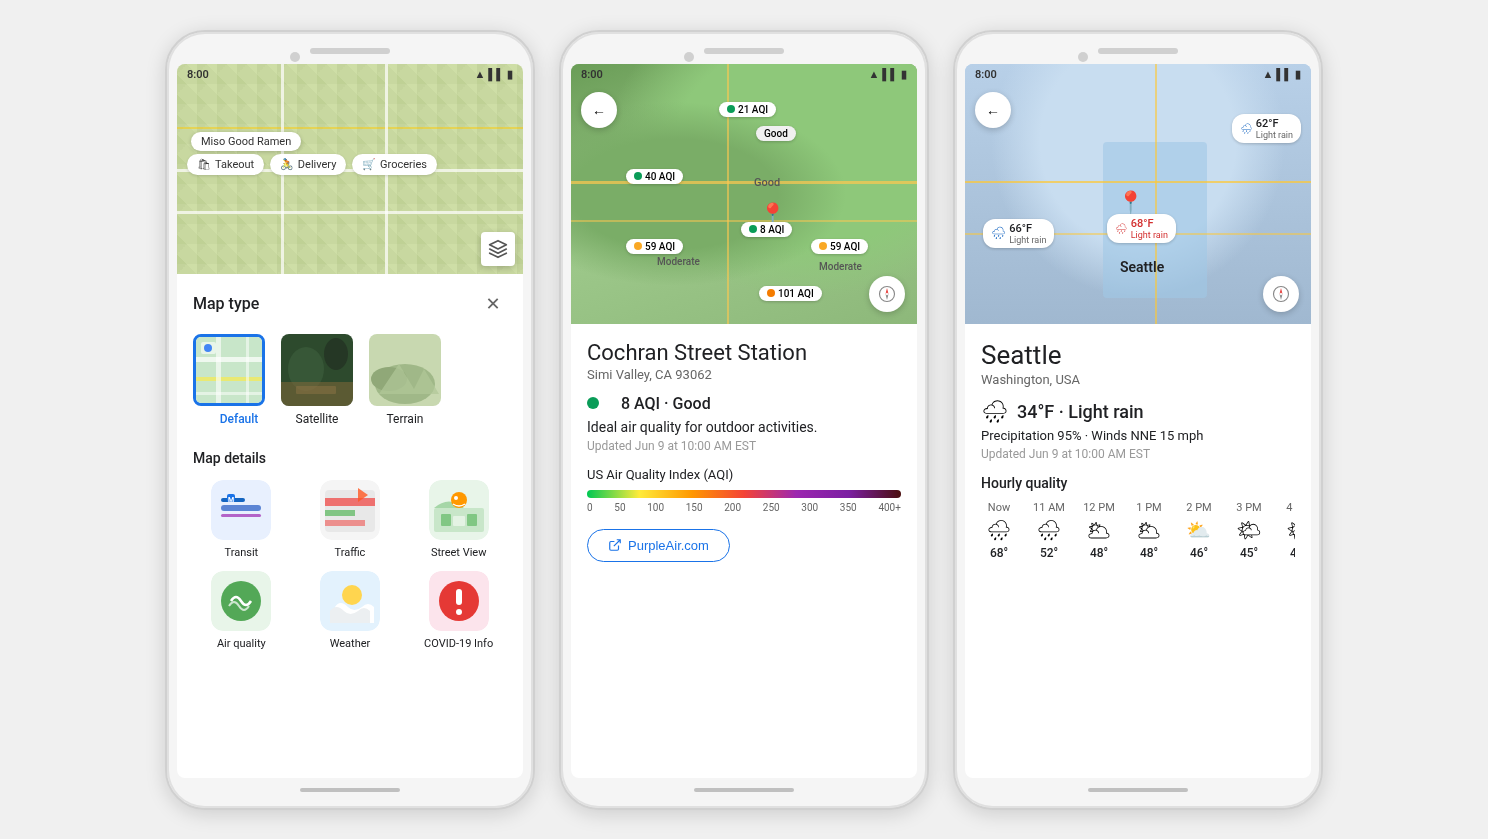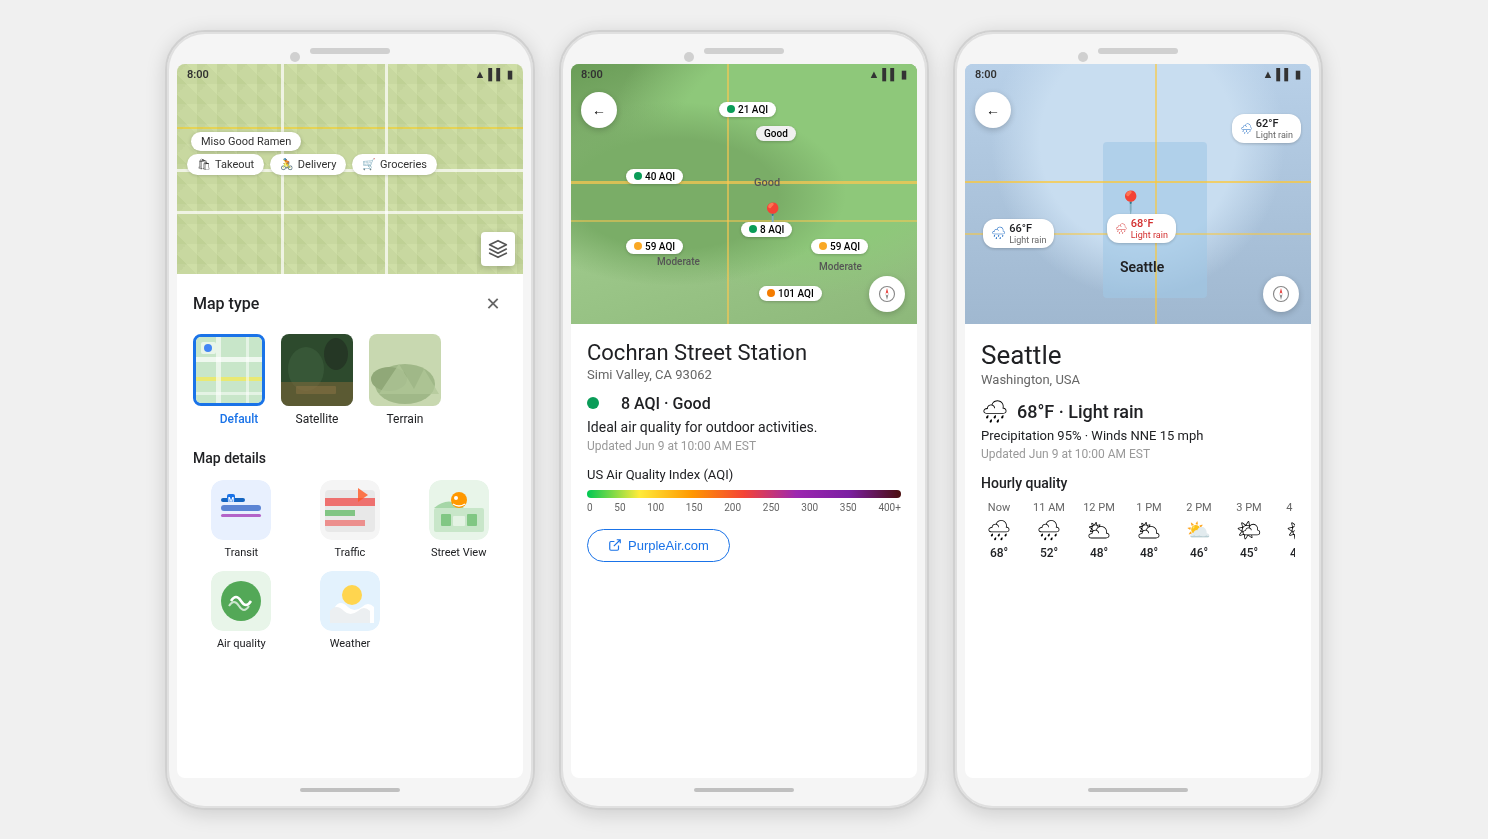--- a/index.html
+++ b/index.html
@@ -713,20 +713,31 @@
               <svg width="60" height="60" viewBox="0 0 60 60">
                 <rect width="60" height="60" rx="12" fill="#e3f2fd"></rect>
                 <circle cx="32" cy="24" r="10" fill="#ffd54f"></circle>
                 <path d="M15 36 Q20 28 28 36 Q34 42 42 36 Q48 30 54 36 L54 52 L15 52Z" fill="white"></path>
                 <path d="M10 40 Q16 32 24 40 Q30 46 38 40 Q44 34 50 40 L50 52 L10 52Z" fill="#eceff1"></path>
               </svg>
             </div>
             <span class="detail-label">Weather</span>
           </div>
 
+          <div class="detail-item">
+            <div class="detail-icon">
+              <svg width="60" height="60" viewBox="0 0 60 60">
+                <rect width="60" height="60" rx="12" fill="#fce4ec"></rect>
+                <circle cx="30" cy="30" r="20" fill="#e53935"></circle>
+                <rect x="27" y="18" width="6" height="16" rx="3" fill="white"></rect>
+                <rect x="27" y="38" width="6" height="6" rx="3" fill="white"></rect>
+              </svg>
+            </div>
+            <span class="detail-label">COVID-19 Info</span>
+          </div>
         </div>
       </div>
     </div>
     <div class="phone-home-bar"></div>
   </div>
 
   <div class="phone">
     <div class="phone-camera"></div>
     <div class="phone-speaker"></div>
     <div class="phone-screen">
@@ -897,21 +908,21 @@
         </div>
 
         <div class="scroll-indicator"></div>
       </div>
 
       <div class="phone3-content">
         <div class="city-name">Seattle</div>
         <div class="city-region">Washington, USA</div>
         <div class="weather-main">
           <span class="weather-icon-large">🌧</span>
-          <span class="weather-temp">68°F · Light rain</span>
+          <span class="weather-temp">34°F · Light rain</span>
         </div>
         <div class="weather-detail">Precipitation 95% · Winds NNE 15 mph</div>
         <div class="weather-updated">Updated Jun 9 at 10:00 AM EST</div>
         <div class="hourly-title">Hourly quality</div>
         <div class="hourly-row" id="hourly-row">
         <div class="hourly-item">
       <span class="hourly-time">Now</span>
       <span class="hourly-icon">🌧</span>
       <span class="hourly-temp">68°</span>
     </div>

